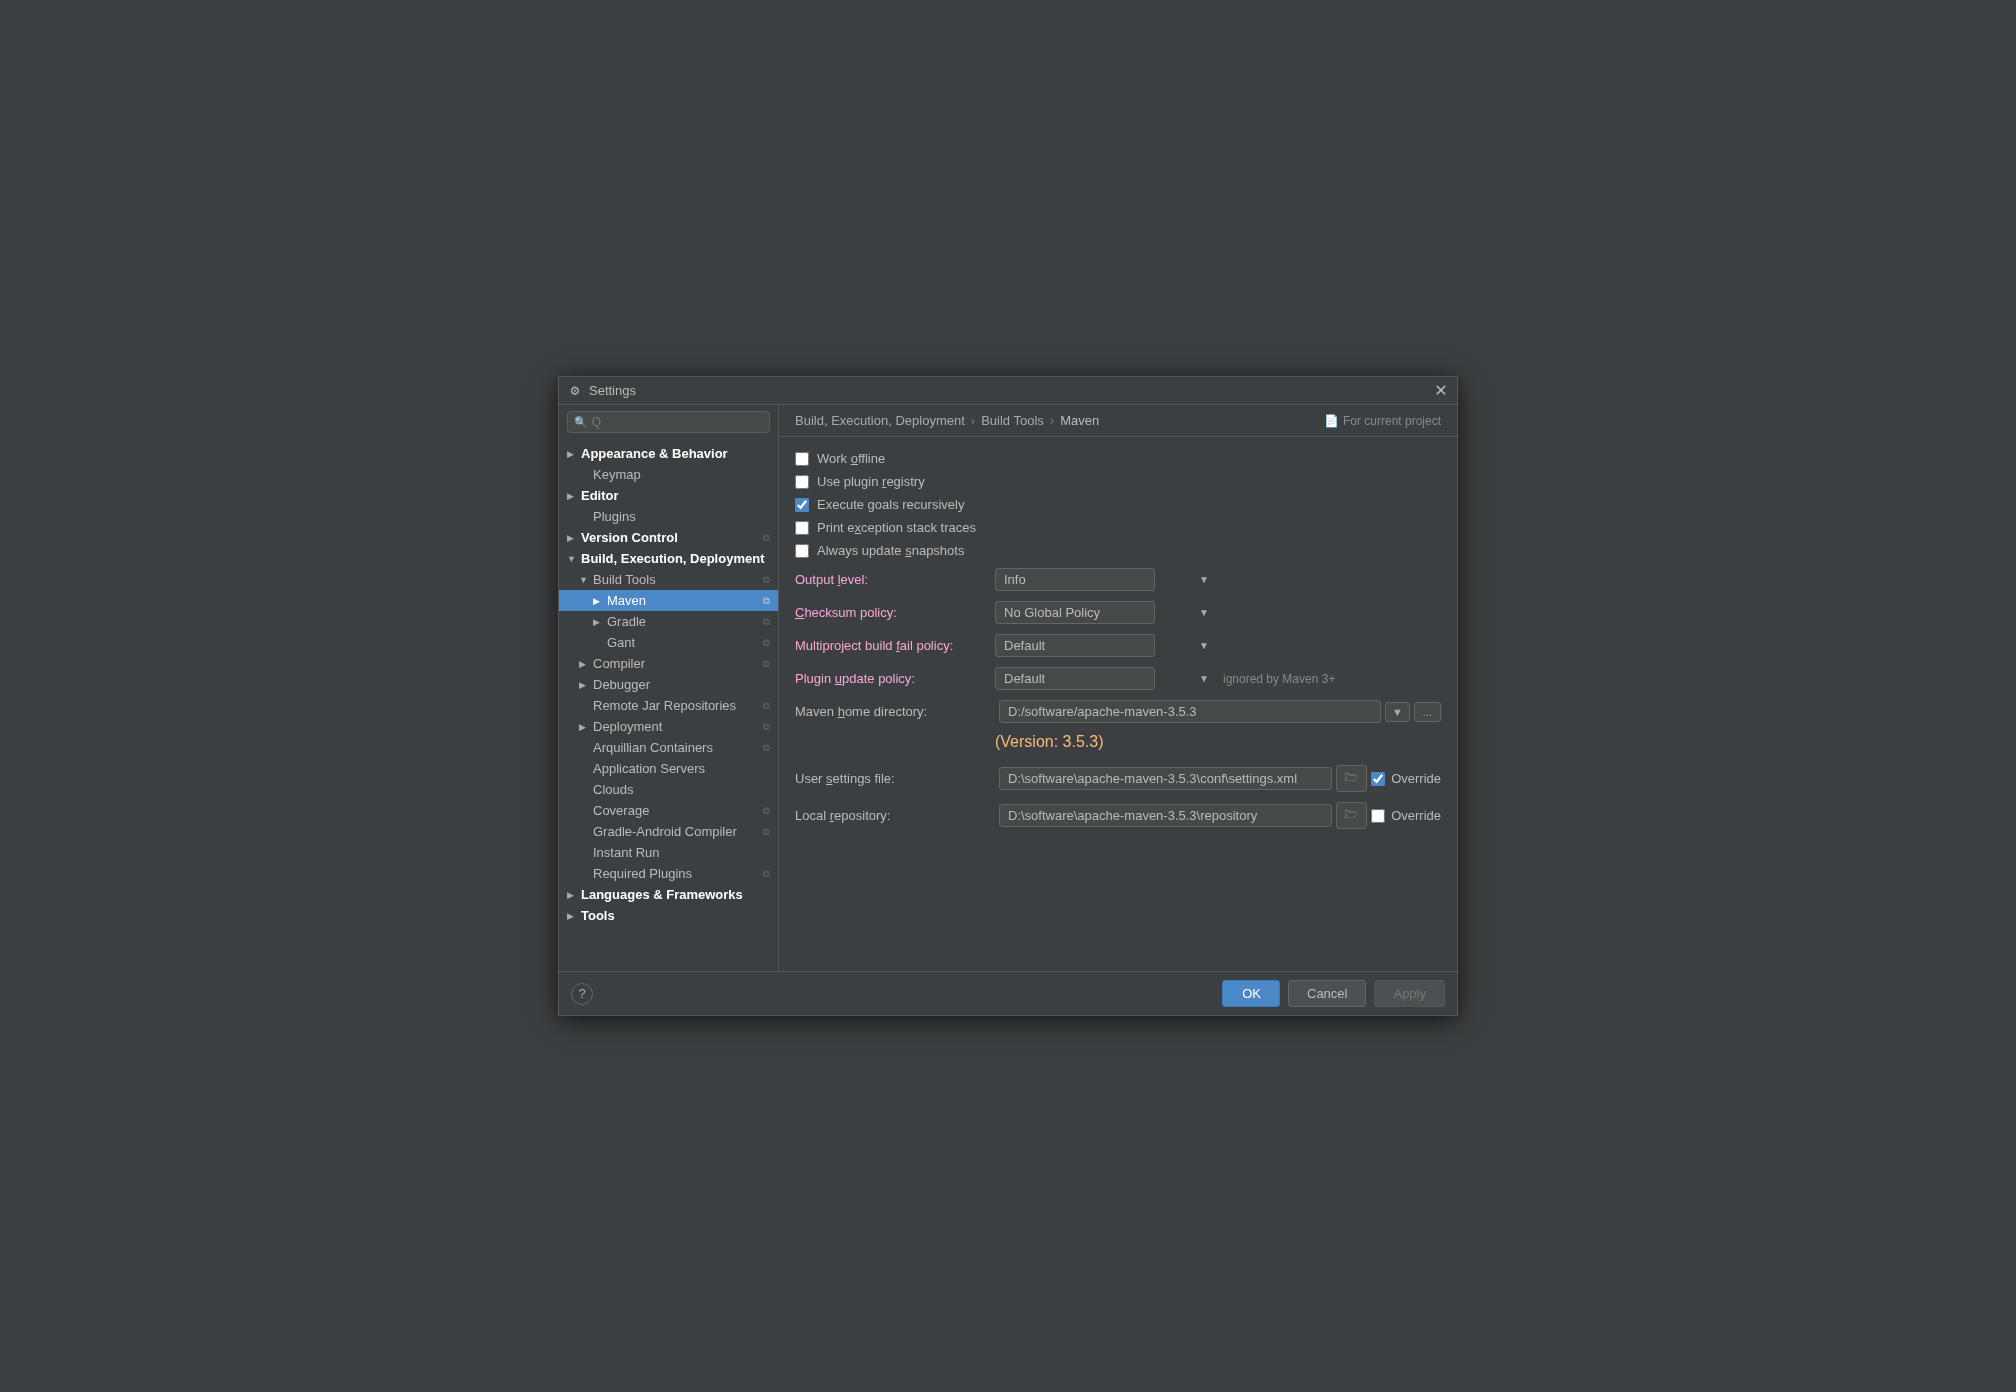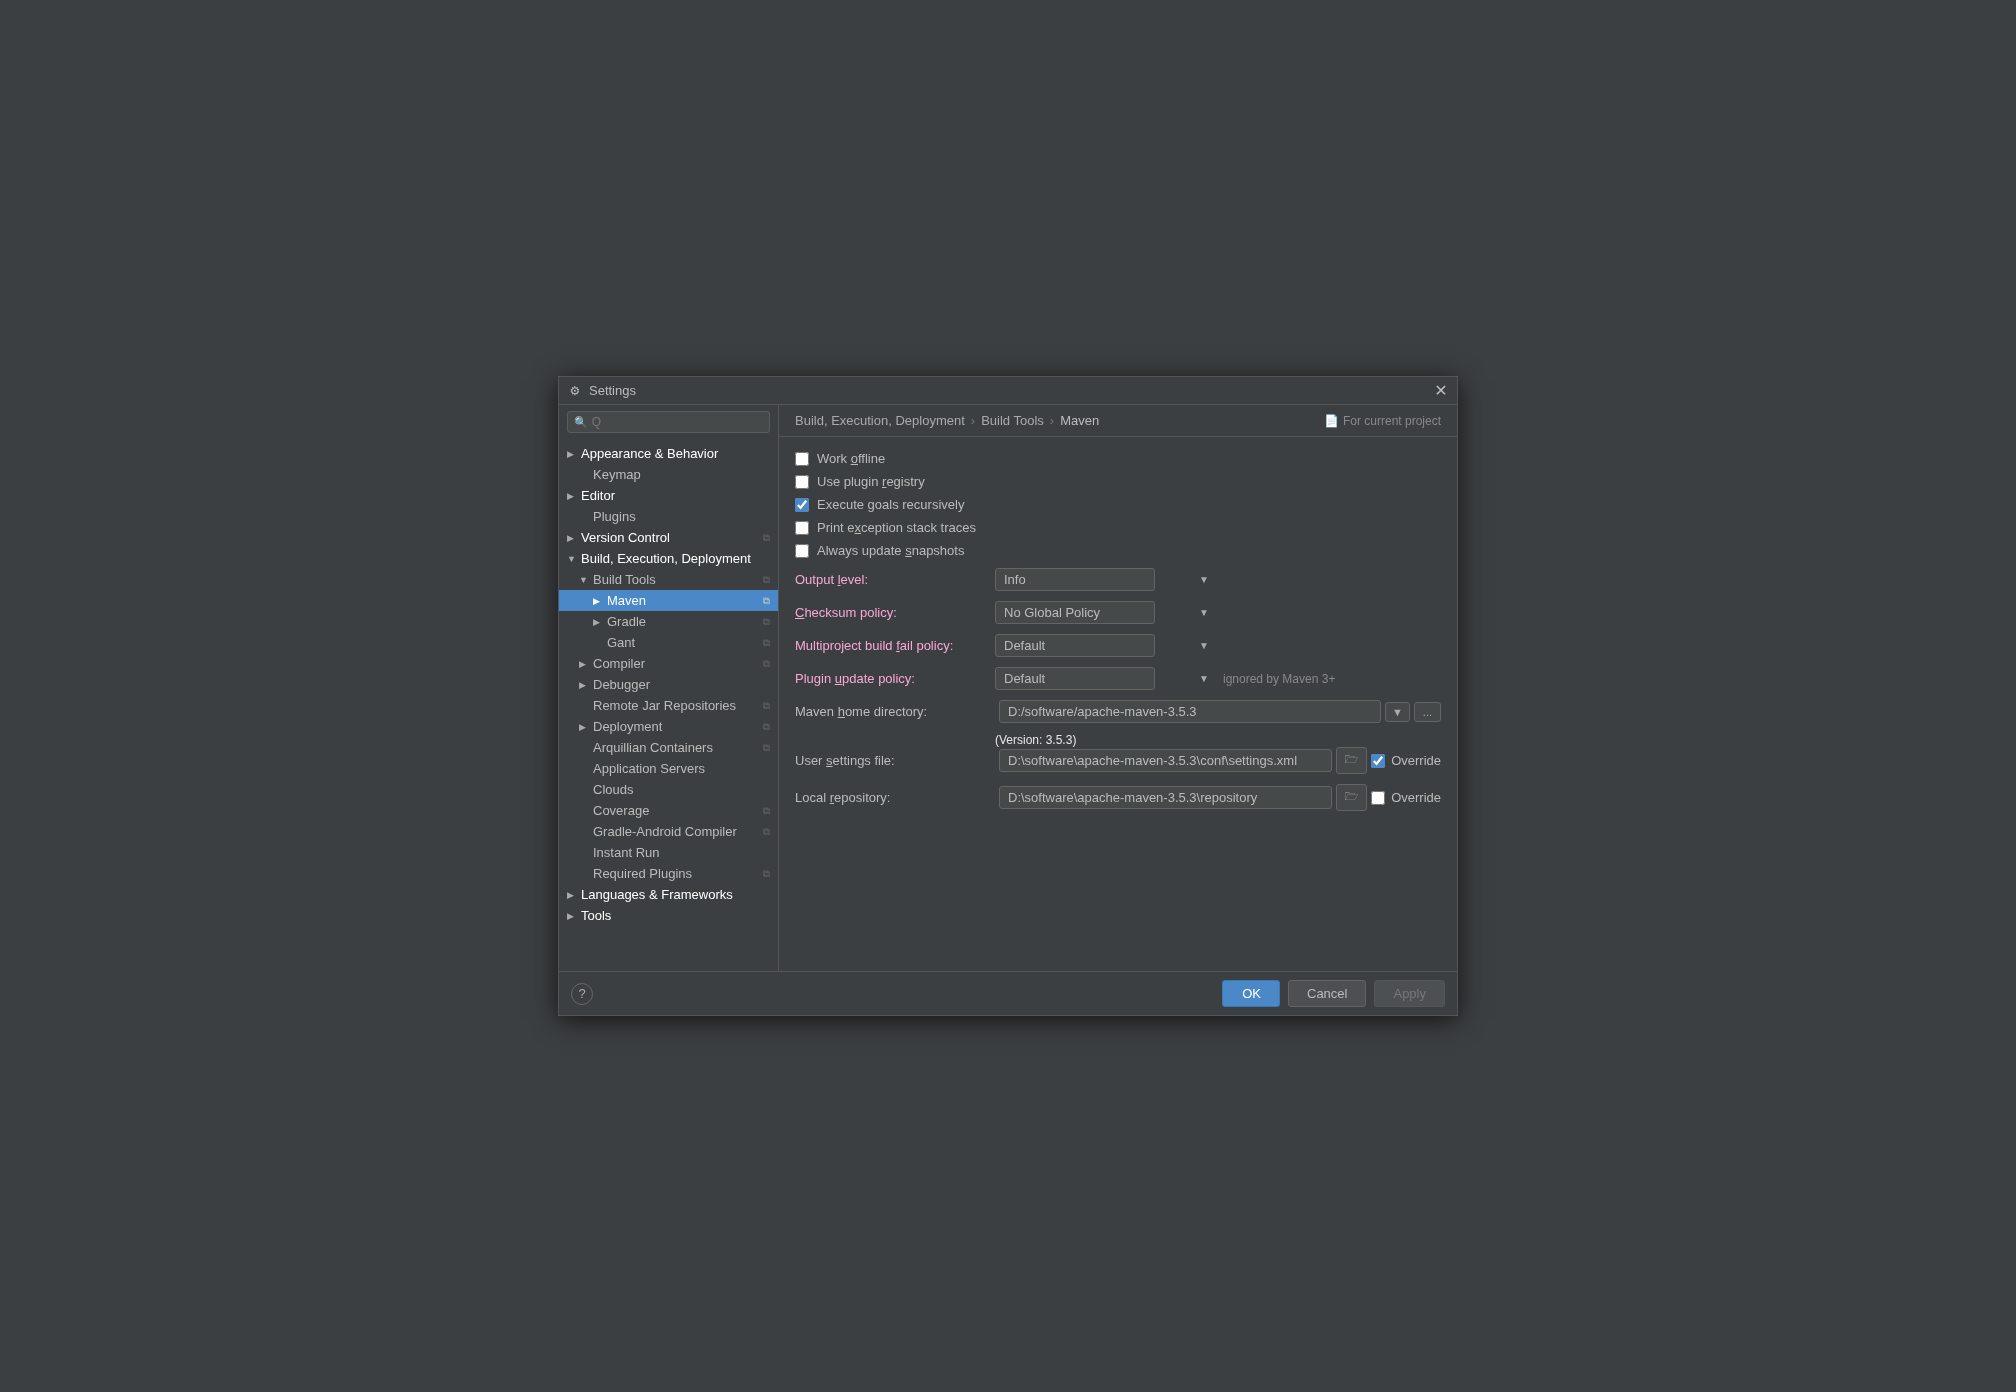--- a/index.html
+++ b/index.html
@@ -112,21 +112,21 @@
     .tree-item.selected .arrow { color: #fff; }
     .tree-item .label { flex: 1; }
     .tree-item .copy-icon {
       font-size: 10px;
       color: #666;
       margin-left: 4px;
     }
     .tree-item.selected .copy-icon { color: #ccc; }
     .indent-1 { padding-left: 20px; }
     .indent-2 { padding-left: 34px; }
-    .bold { font-weight: normal; color: #ffffff; }
+    .bold { font-weight: bold; color: #ffffff; }
     
     .main-panel {
       flex: 1;
       display: flex;
       flex-direction: column;
       background: #3c3f41;
       overflow: hidden;
     }
     .breadcrumb {
       display: flex;
@@ -218,24 +218,24 @@
       border-radius: 3px;
       width: 160px;
       outline: none;
     }
     .note-text {
       font-size: 12px;
       color: #888;
       margin-left: 8px;
     }
     .version-note {
-      font-size: 12px;
-      color: #e5e5e5;
+      font-size: 16px;
+      color: #fdba74;
       margin-left: 200px;
-      margin-bottom: 0;
+      margin-bottom: 14px;
     }
     .long-input-row {
       display: flex;
       align-items: center;
       margin-bottom: 10px;
       gap: 4px;
     }
     .long-input-label {
       width: 200px;
       font-size: 13px;

